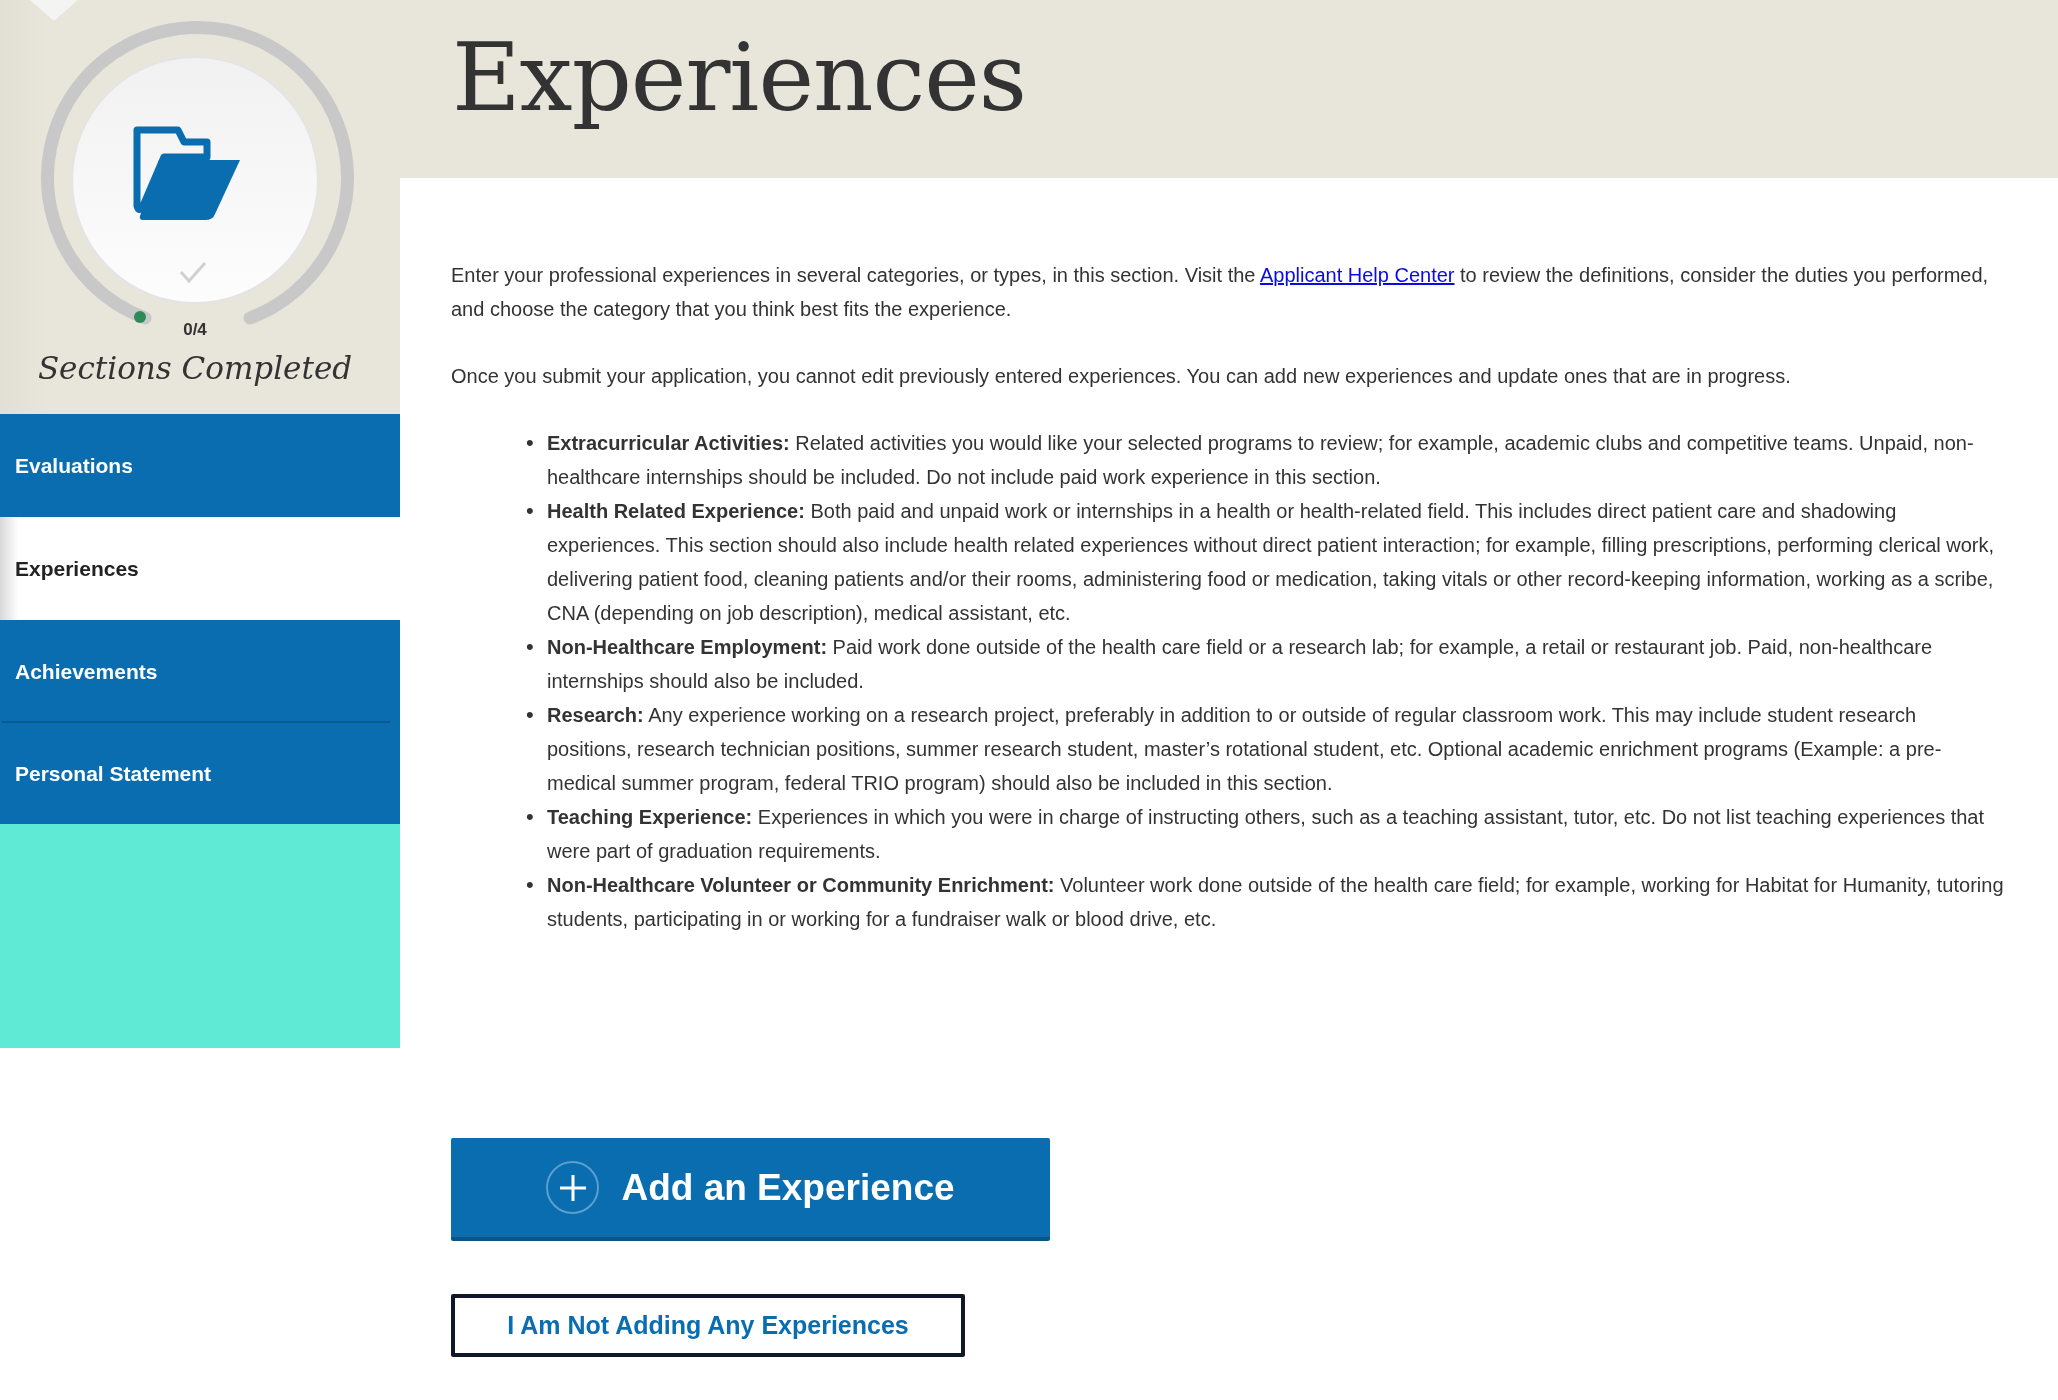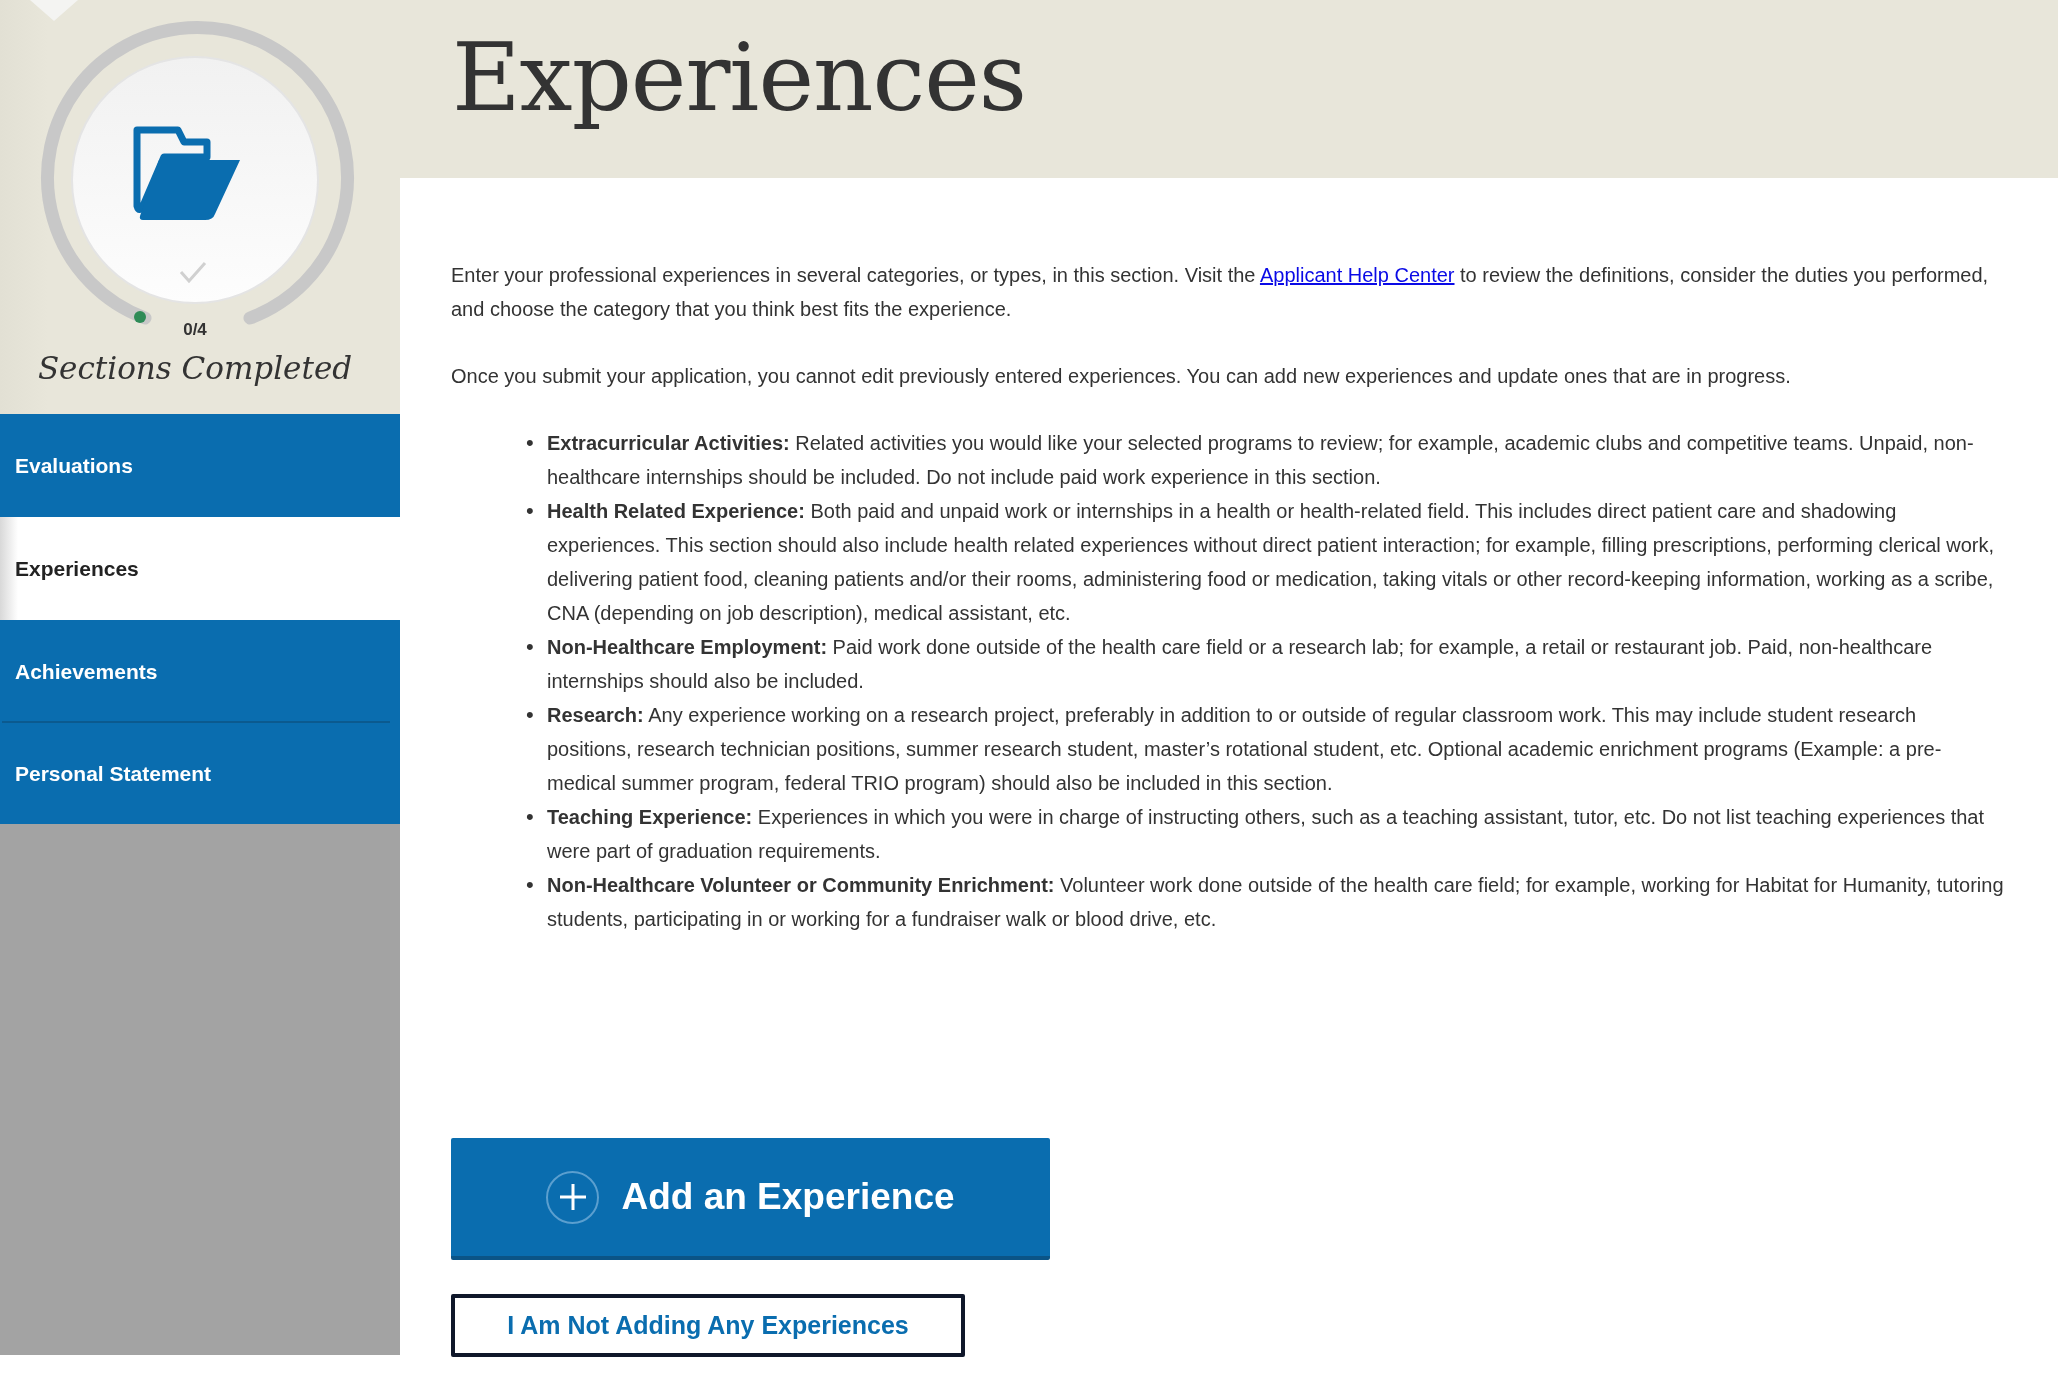--- a/index.html
+++ b/index.html
@@ -13,22 +13,22 @@
   }
   .page-title {
     position: absolute; left: 452px; top: 18px;
     font-family: "DejaVu Serif", "Liberation Serif", serif;
     font-size: 94px; font-weight: normal; color: #333333; letter-spacing: -1px;
     line-height: 120px;
   }
 
   
   .sidebar {
-    position: absolute; left: 0; top: 0; width: 400px; height: 1355px;
-    background: #a3a3a3;
+    position: absolute; left: 0; top: 0; width: 400px; height: 1048px;
+    background: #5eead4;
   }
   .sidebar-top {
     position: absolute; left: 0; top: 0; width: 400px; height: 414px;
     background: linear-gradient(90deg, #e2e0d4 0%, #e8e6da 12%, #e8e6da 100%);
   }
   .top-notch {
     position: absolute; left: 30px; top: 0; width: 0; height: 0;
     border-left: 24px solid transparent; border-right: 24px solid transparent;
     border-top: 21px solid #f4f4f2;
   }
@@ -67,21 +67,21 @@
   .content p { margin-bottom: 33px; }
   .content a { color: #0a0ae6; text-decoration: underline; }
   .exp-list { list-style: none; margin-left: 75px; margin-top: 8px; }
   .exp-list li { position: relative; padding-left: 21px; line-height: 34px; }
   .exp-list li::before {
     content: "•"; position: absolute; left: 0; top: 0; font-size: 22px; color: #333;
   }
   .exp-list b { font-weight: bold; color: #333; }
 
   .add-btn {
-    position: absolute; left: 451px; top: 1138px; width: 599px; height: 122px;
+    position: absolute; left: 451px; top: 1138px; width: 599px; height: 103px;
     background: #0a6daf; border-bottom: 4px solid #0b5486; border-radius: 2px;
     display: flex; align-items: center; justify-content: center; gap: 22px;
     color: #ffffff; font-size: 37px; font-weight: bold; cursor: pointer;
   }
   .plus-circle {
     width: 53px; height: 53px; border: 2px solid #5b9fcf; border-radius: 50%;
     display: flex; align-items: center; justify-content: center;
   }
   .not-adding-btn {
     position: absolute; left: 451px; top: 1294px; width: 514px; height: 63px;

